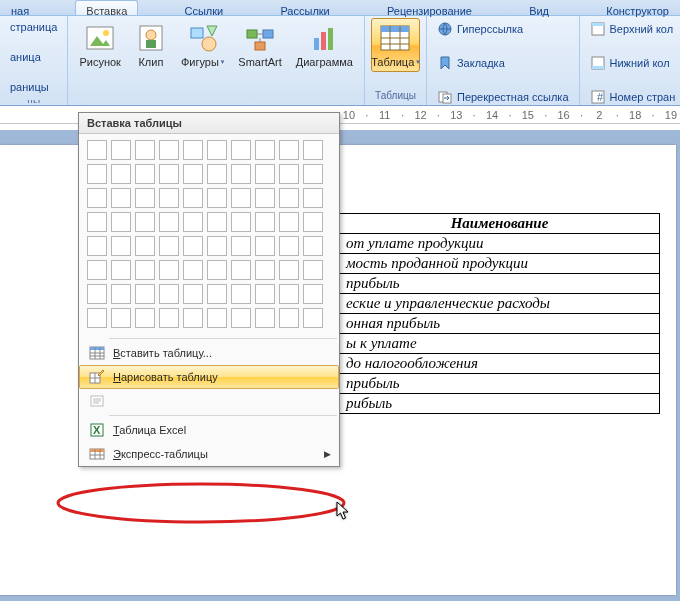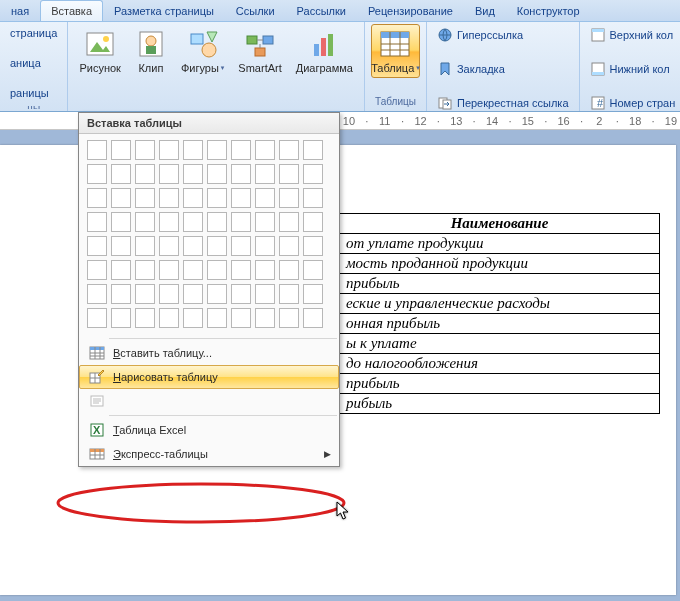--- a/index.html
+++ b/index.html
@@ -1,19 +1,19 @@
 <!DOCTYPE html>
 <html><head>
 <meta charset="utf-8">
 <style>
 * { margin: 0; padding: 0; box-sizing: border-box; font-family: Tahoma, 'Segoe UI', sans-serif; font-size: 11px; }
 body { background: #fff; width: 680px; height: 601px; overflow: hidden; position: relative; }
 
 
-.tabs { display: flex; background: linear-gradient(#d6e5f5, #c5d9f1); height: 22px; border-bottom: 1px solid #9ac1e8; }
+.tabs { display: flex; background: linear-gradient(#d6e5f5, #c5d9f1); height: 16px; border-bottom: 1px solid #9ac1e8; justify-content: space-between; }
 .tab { padding: 4px 10px 3px; color: #15428b; cursor: pointer; border: 1px solid transparent; border-bottom: none; white-space: nowrap; }
 .tab.active { background: linear-gradient(#f7fbff, #e8f1fb); border-color: #9ac1e8; border-radius: 3px 3px 0 0; color: #3b3b3b; }
 
 
 .ribbon { display: flex; background: linear-gradient(#eaf2fb, #d2e2f4); height: 90px; border-bottom: 1px solid #7ba7d1; }
 .group { border-right: 1px solid #aecbec; padding: 2px 6px 2px 6px; display: flex; flex-direction: column; }
 .group-content { flex: 1; display: flex; gap: 4px; align-items: flex-start; }
 .group-label { text-align: center; color: #4d6a9e; font-size: 10px; padding: 1px 0; height: 14px; white-space: nowrap; overflow: hidden; }
 .big-btn { display: flex; flex-direction: column; align-items: center; padding: 3px 4px; border: 1px solid transparent; border-radius: 3px; cursor: pointer; min-width: 42px; }
 .big-btn.hot { background: linear-gradient(#fff2c8, #ffd767 48%, #ffb93a 52%, #ffe296); border-color: #c28a30; }
@@ -60,21 +60,20 @@
 
 .left-partial { width: 70px; }
 .left-partial .small-btn { font-size: 11px; }
 </style>
 </head>
 <body>
 
 <div class="tabs">
   <div class="tab">ная</div>
   <div class="tab active">Вставка</div>
-  <div class="tab">Разметка страницы</div>
   <div class="tab">Ссылки</div>
   <div class="tab">Рассылки</div>
   <div class="tab">Рецензирование</div>
   <div class="tab">Вид</div>
   <div class="tab">Конструктор</div>
 </div>
 
 <div class="ribbon">
 
   <div class="group left-partial">

